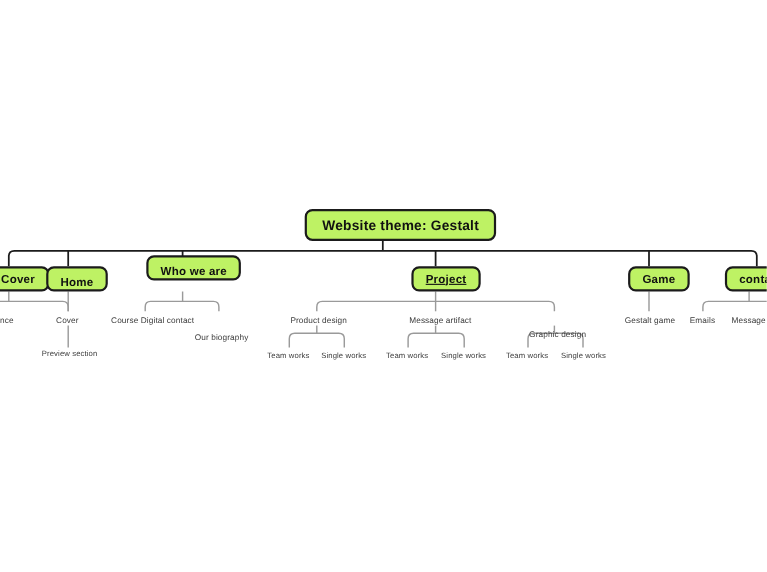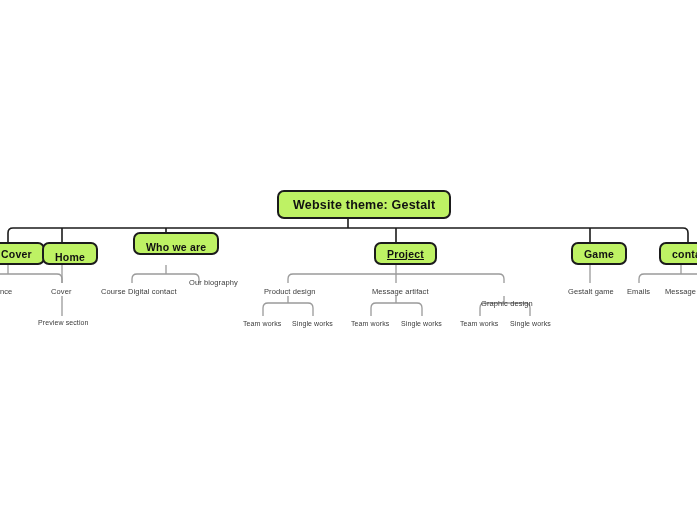--- a/index.html
+++ b/index.html
@@ -145,21 +145,21 @@
   </div>
 
   <div class="leaf-label" style="left:51px; top:287px;">
     <span>Cover</span>
   </div>
 
   <div class="leaf-label" style="left:101px; top:287px;">
     <span>Course Digital contact</span>
   </div>
 
-  <div class="leaf-label" style="left:177px; top:278px;margin-left:12px;">
+  <div class="leaf-label" style="left:177px; top:302px;">
     <span>Our biography</span>
   </div>
 
   <div class="leaf-label" style="left:264px; top:287px;">
     <span>Product design</span>
   </div>
 
   <div class="leaf-label" style="left:372px; top:287px;">
     <span>Message artifact</span>
   </div>

